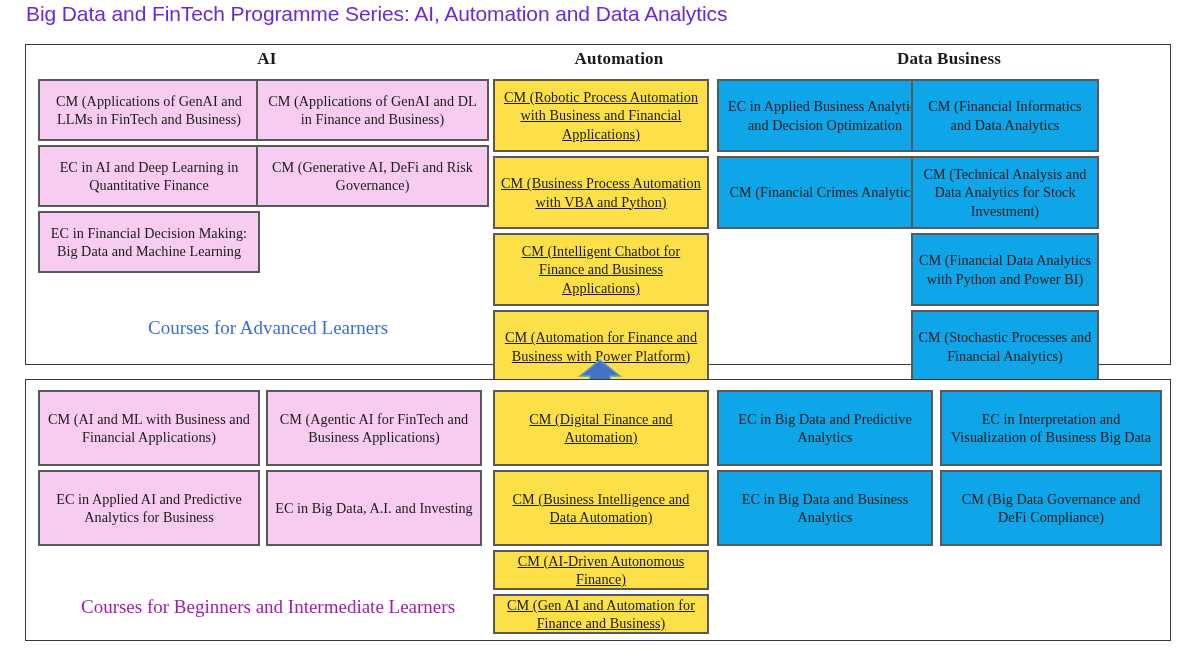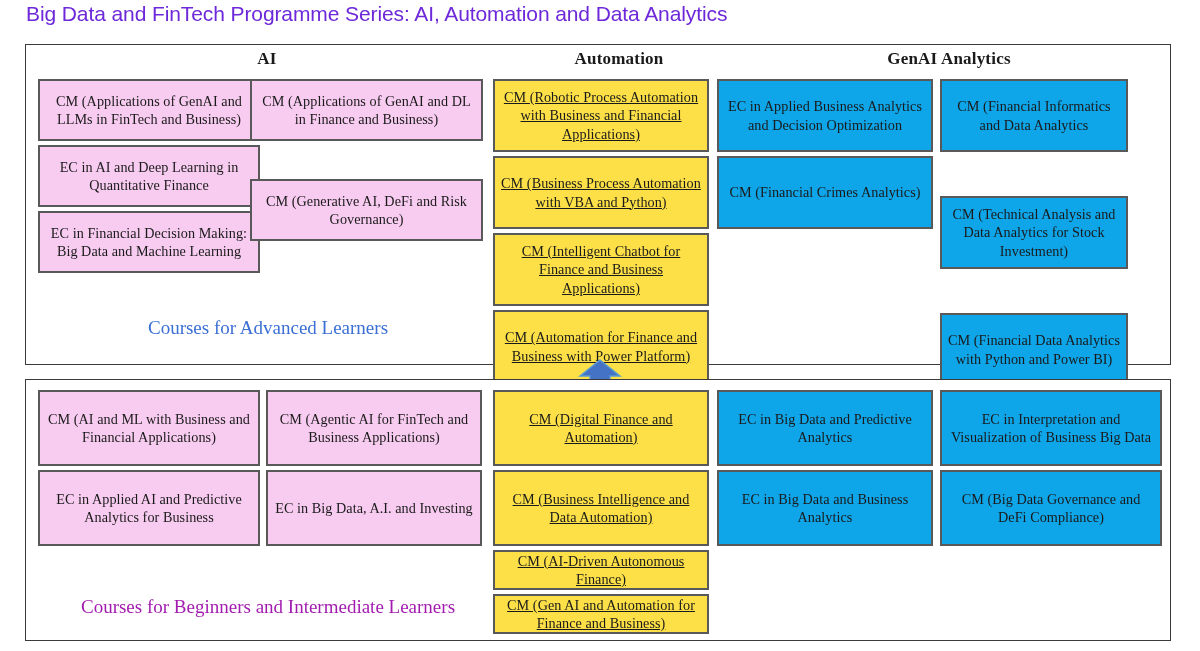--- a/index.html
+++ b/index.html
@@ -76,24 +76,24 @@
 
   
   .col {
     position: absolute;
     display: flex;
     flex-direction: column;
   }
 
   
   #adv-col-ai1   { left: 12px;  top: 34px; width: 222px; }
-  #adv-col-ai2   { left: 224px; top: 34px; width: 233px; gap: 34px; }
+  #adv-col-ai2   { left: 230px; top: 34px; width: 233px; }
   #adv-col-auto  { left: 467px; top: 34px; width: 216px; }
   #adv-col-da1   { left: 691px; top: 34px; width: 216px; }
-  #adv-col-da2   { left: 914px; top: 34px; width: 188px; gap: 40px; }
+  #adv-col-da2   { left: 885px; top: 34px; width: 188px; }
 
   
   #beg-col-ai1   { left: 12px;  top: 10px; width: 222px; }
   #beg-col-ai2   { left: 240px; top: 10px; width: 216px; }
   #beg-col-auto  { left: 467px; top: 10px; width: 216px; }
   #beg-col-da1   { left: 691px; top: 10px; width: 216px; }
   #beg-col-da2   { left: 914px; top: 10px; width: 222px; }
 
   
   .cell {
@@ -156,21 +156,21 @@
 
 <div id="page">
 
   <div class="page-title">Big Data and FinTech Programme Series: AI, Automation and Data Analytics</div>
 
   <div class="matrix" id="matrix-advanced">
 
     <div class="header-row">
       <div class="col-header" id="header-ai">AI</div>
       <div class="col-header" id="header-auto">Automation</div>
-      <div class="col-header" id="header-data">GenAI Analytics</div>
+      <div class="col-header" id="header-data">Data Business</div>
     </div>
 
     <div class="col" id="adv-col-ai1">
       <div class="cell pink h2">CM (Applications of GenAI and LLMs in FinTech and Business)</div>
       <div class="cell pink h2">EC in AI and Deep Learning in Quantitative Finance</div>
       <div class="cell pink h2">EC in Financial Decision Making: Big Data and Machine Learning</div>
     </div>
 
     <div class="col" id="adv-col-ai2">
       <div class="cell pink h2">CM (Applications of GenAI and DL in Finance and Business)</div>

